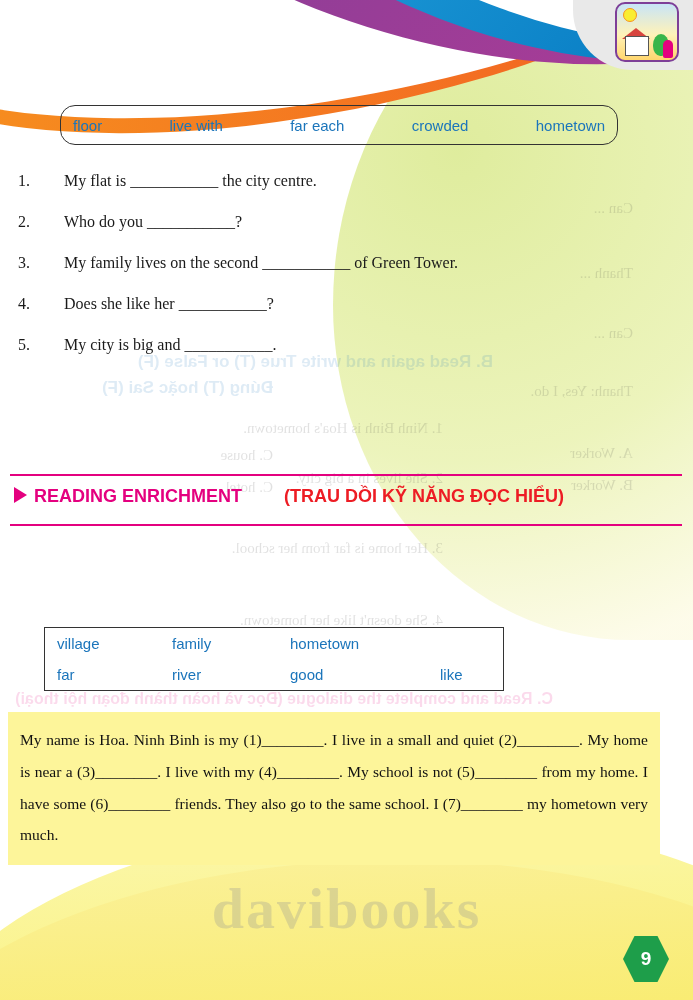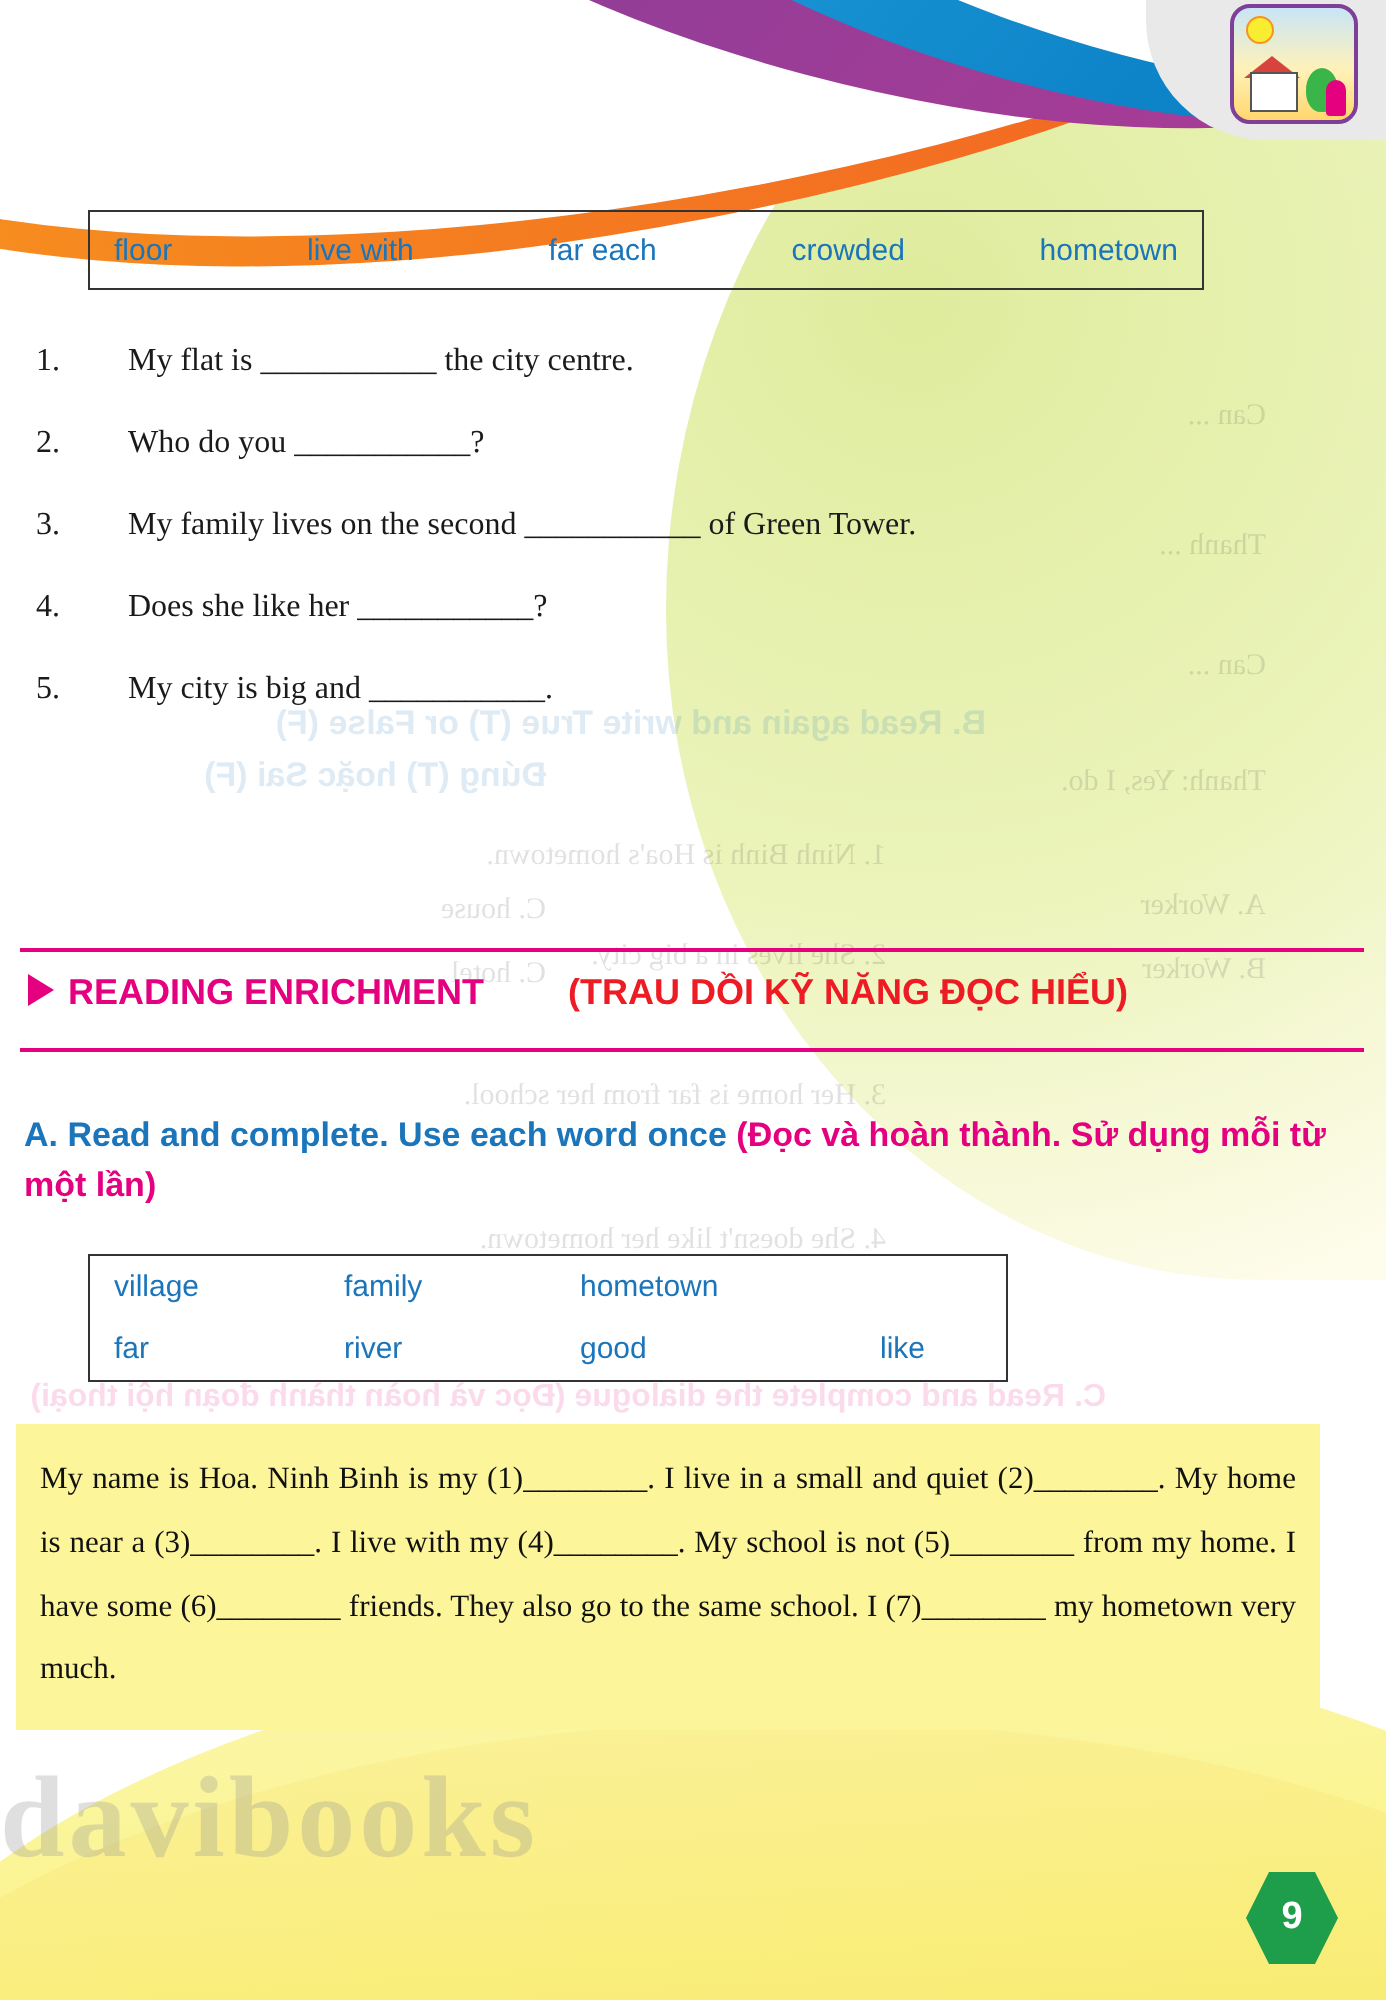--- a/index.html
+++ b/index.html
@@ -192,22 +192,22 @@
 
   .wordbox {
     position: absolute;
     border: 1.5px solid #333;
     background: transparent;
     font-family: "Liberation Sans", sans-serif;
     color: #1b75bb;
     font-size: 15px;
   }
   #wordbox-c {
-    left: 44px; top: 105px;
-    width: 556px; height: 38px;
+    left: 60px; top: 105px;
+    width: 556px; height: 38px; border-radius: 15px;
   }
   #wordbox-c .wrow {
     display: flex;
     align-items: center;
     height: 38px;
     padding: 0 12px;
     box-sizing: border-box;
     justify-content: space-between;
   }
   #wordbox-c .w { }
@@ -291,21 +291,21 @@
     line-height: 2.05;
     color: #111;
     text-align: justify;
   }
 
   
   .watermark {
     position: absolute;
     left: 0; right: 0;
     top: 880px;
-    text-align: left;
+    text-align: center;
     z-index: 7;
     pointer-events: none;
   }
   .watermark .wm-main {
     font-family: "Liberation Serif", serif;
     font-size: 58px;
     font-weight: bold;
     color: rgba(150,150,150,0.30);
     letter-spacing: 2px;
     line-height: 1;
@@ -416,24 +416,20 @@
       </div>
     </div>
 
     <div class="rule" id="rule-top"></div>
     <div class="sec-head h-reading">
       <span class="tri"></span><span>READING ENRICHMENT</span>
       <span class="viet">(TRAU DỒI KỸ NĂNG ĐỌC HIỂU)</span>
     </div>
     <div class="rule" id="rule-bot"></div>
 
-    <div class="sec-head h-a">
-      <span>A. Read and complete. Use each word once</span>
-      <span class="viet">(Đọc và hoàn thành. Sử dụng mỗi từ một lần)</span>
-    </div>
 
     <div class="wordbox" id="wordbox-a">
       <div class="grid">
         <span>village</span>
         <span>family</span>
         <span>hometown</span>
         <span></span>
         <span>far</span>
         <span>river</span>
         <span>good</span>

